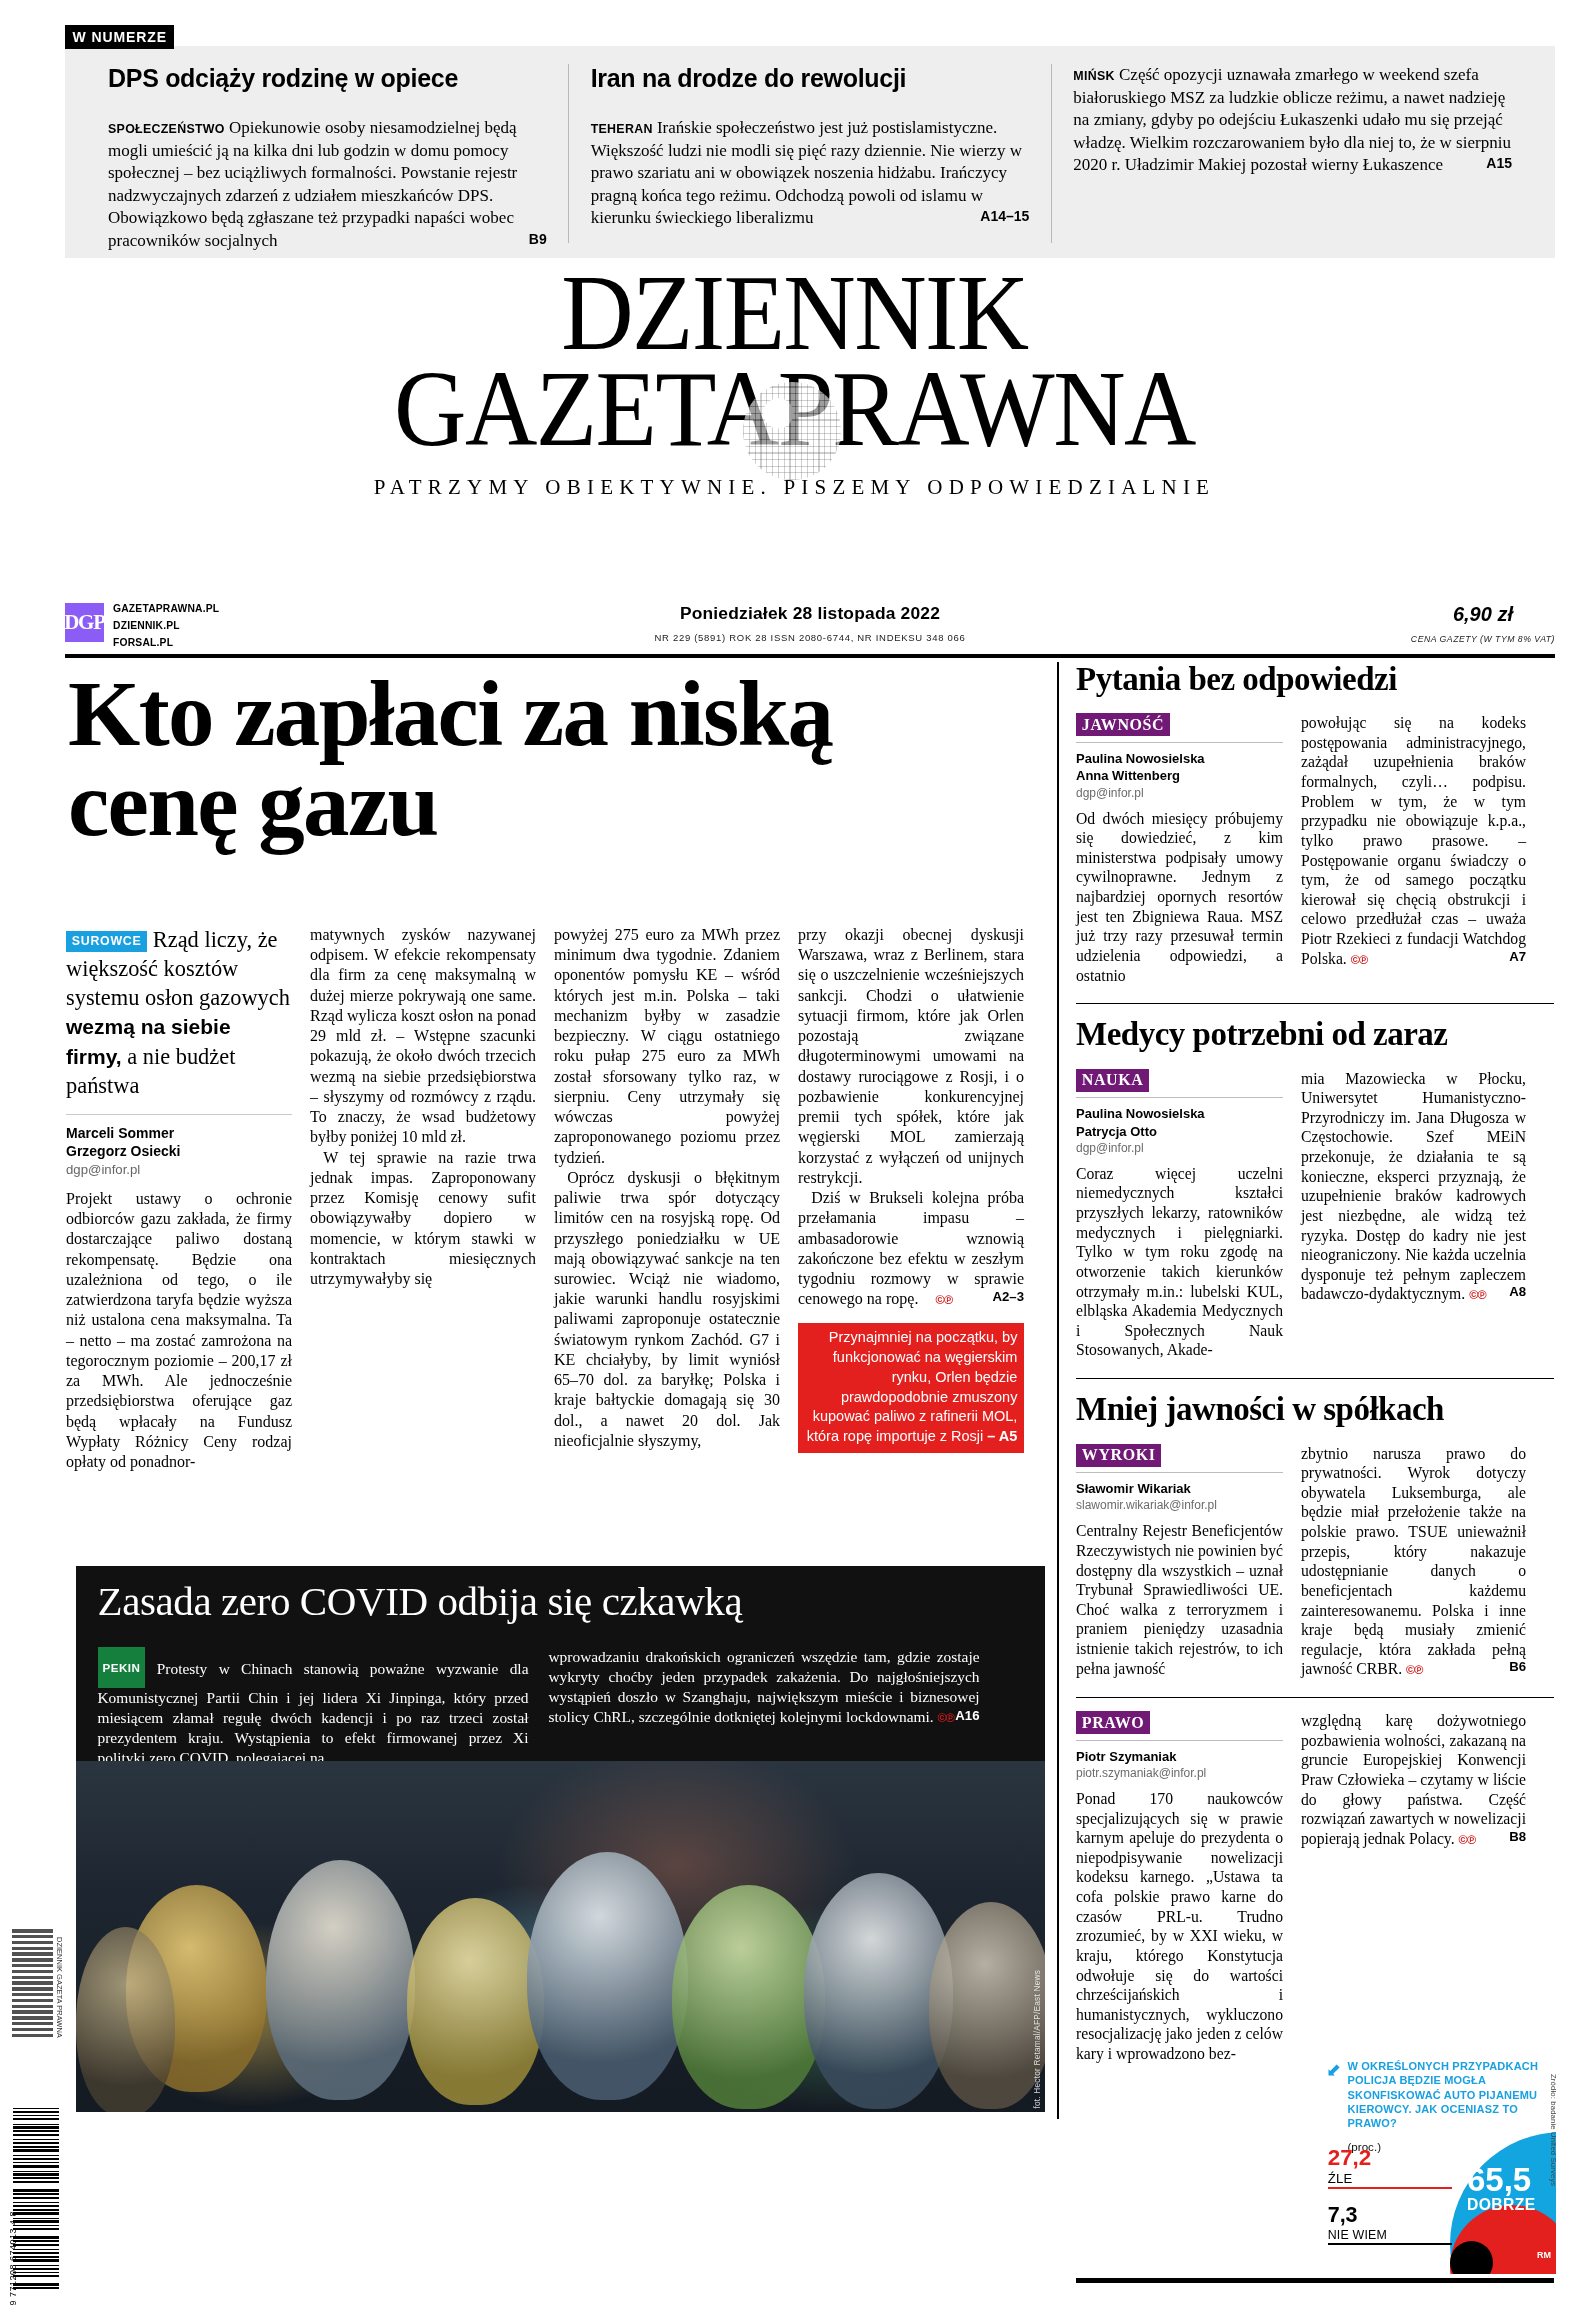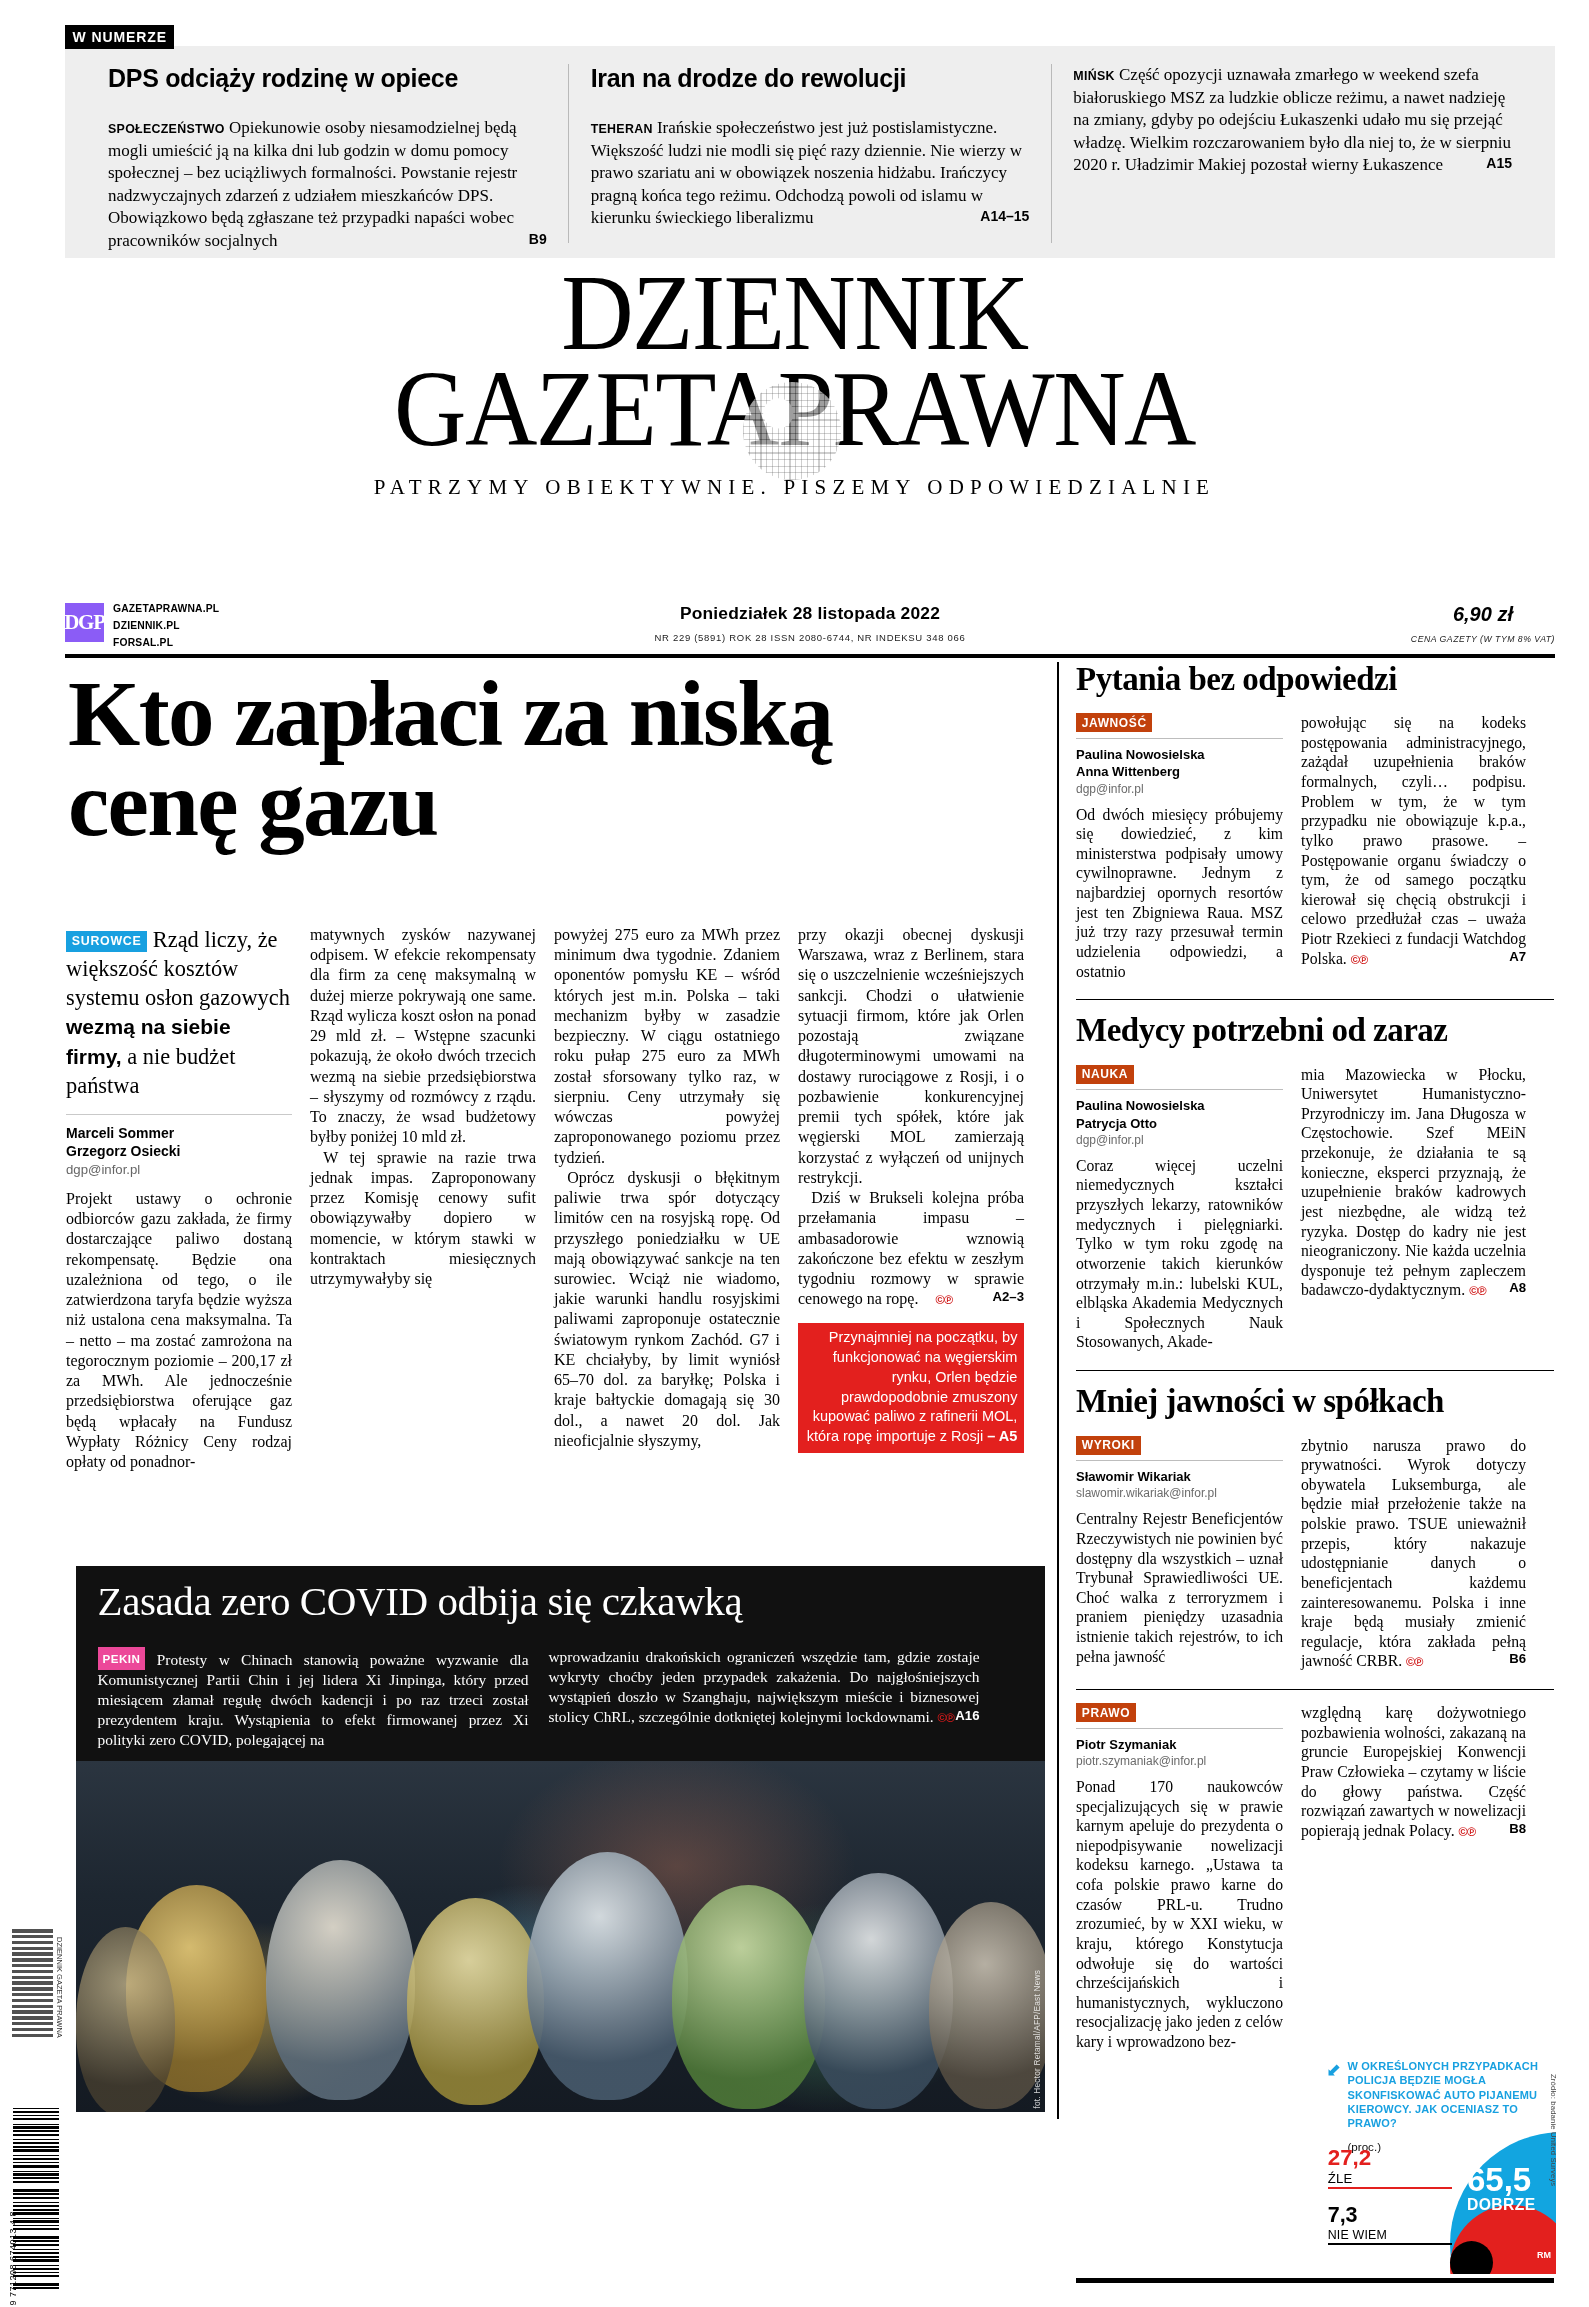--- a/index.html
+++ b/index.html
@@ -190,24 +190,24 @@
     color: #fff; font-family: "Liberation Serif", serif;
     font-size: 41px; letter-spacing: -0.4px; line-height: 1;
   }
   .ph-cols {
     position: absolute; left: 21.5px; top: 81px; width: 931px;
     display: flex; color: #fff;
   }
   .ph-col { width: 451px; padding-right: 20px; }
   .ph-col p { font-size: 15.4px; line-height: 1.305; text-align: justify; }
   .tag-pekin {
-    display: inline-block; background: #ec4899; color: #fff;
+    display: inline-block; background: #15803d; color: #fff;
     font-family: "Liberation Sans", sans-serif;
     font-weight: bold; font-size: 11.6px; letter-spacing: 0.5px;
-    padding: 4px 5px; vertical-align: 1.7px;
+    padding: 13px 5px; vertical-align: 1.7px;
   }
   .photo {
     position: absolute; left: 0; top: 195px; width: 969px; height: 352px;
     background:
       radial-gradient(ellipse 199px 132px at 18% 72%, rgba(240,200,90,.50), rgba(0,0,0,0) 70%),
       radial-gradient(ellipse 166px 116px at 47% 58%, rgba(120,200,230,.40), rgba(0,0,0,0) 70%),
       radial-gradient(ellipse 215px 149px at 78% 70%, rgba(90,190,120,.42), rgba(0,0,0,0) 70%),
       radial-gradient(ellipse 248px 166px at 62% 30%, rgba(200,120,90,.35), rgba(0,0,0,0) 72%),
       linear-gradient(180deg, #2b3540 0%, #1d2630 38%, #141a22 100%);
   }
@@ -229,23 +229,23 @@
   .r-head {
     font-family: "Liberation Serif", serif;
     font-size: 33px; font-weight: bold; letter-spacing: -0.5px;
     line-height: 1.05; margin-bottom: 16.6px;
   }
   .r-art { margin-bottom: 18px; }
   .r-cols { display: flex; }
   .r-c1 { width: 225px; padding-right: 18px; }
   .r-c2 { width: 225px; }
   .r-tag {
-    display: inline-block; background: #c2410c; color: #fff;
-    font-family: Liberation Sans, sans-serif;
-    font-weight: bold; font-size: 12px; letter-spacing: 0.6px;
+    display: inline-block; background: #701a75; color: #fff;
+    font-family: Liberation Serif, serif;
+    font-weight: bold; font-size: 16px; letter-spacing: 0.6px;
     padding: 2.5px 5.8px;
   }
   .r-byline {
     border-top: 0.8px solid #bdbdbd; margin-top: 5.8px; padding-top: 6.6px; margin-bottom: 9px;
     font-family: "Liberation Sans", sans-serif;
   }
   .r-byline .nm { font-weight: bold; font-size: 13px; line-height: 1.35; }
   .r-byline .em { font-size: 12px; color: #6b6b6b; margin-top: 0.8px; }
   .r-body {
     font-size: 15.7px; line-height: 1.25; text-align: justify;

